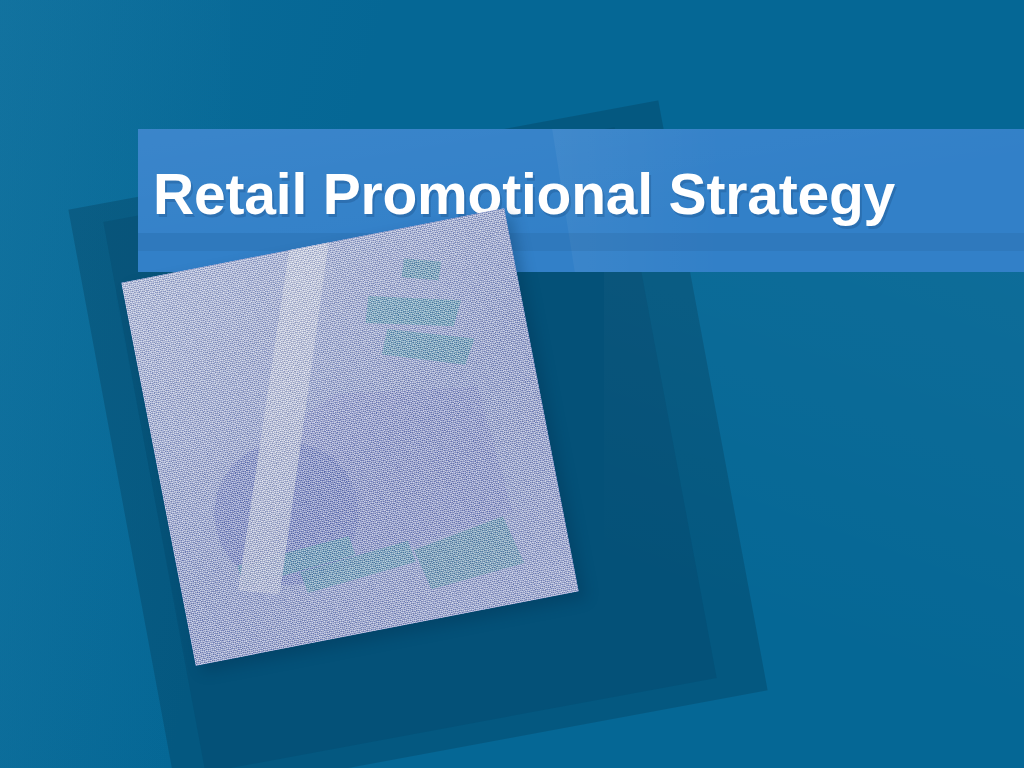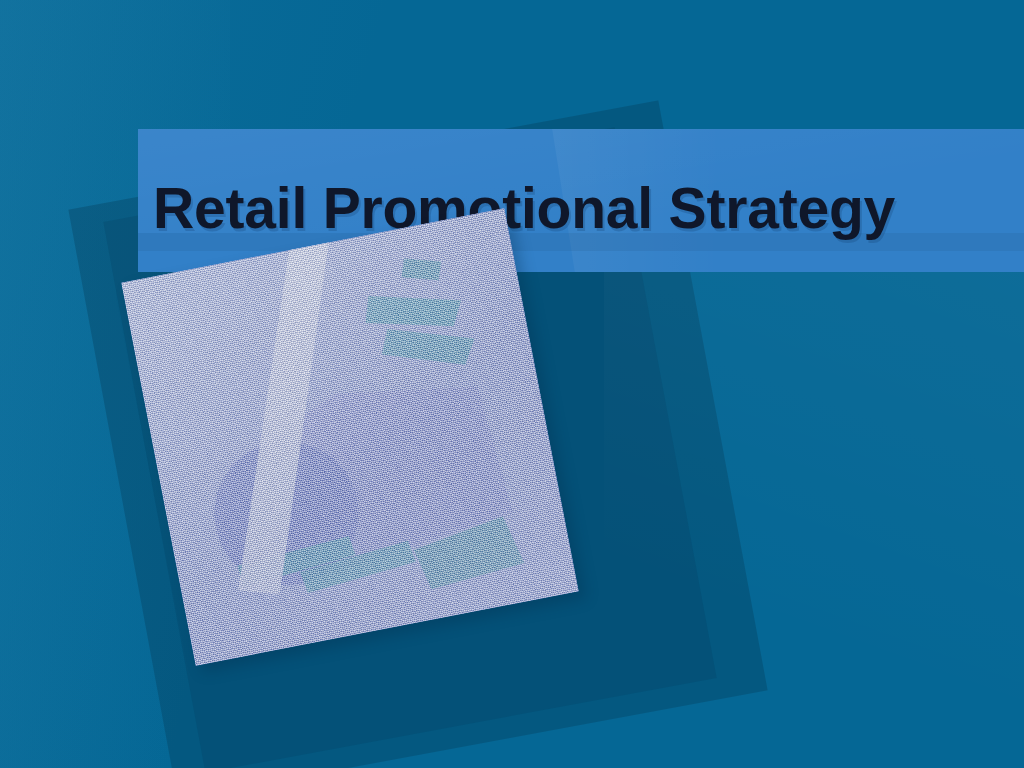--- a/index.html
+++ b/index.html
@@ -102,25 +102,25 @@
     left: 430px;
     top: -40px;
     width: 250px;
     height: 260px;
     background: linear-gradient(100deg, rgba(255,255,255,0.05), rgba(255,255,255,0) 60%);
     transform: rotate(-9deg);
   }
   .title-text {
     position: absolute;
     left: 15px;
-    top: 50px;
+    top: 36px;
     font-size: 57px;
     font-weight: bold;
     line-height: 1.05;
-    color: #0f172a;
+    color: #ffffff;
     letter-spacing: -0.2px;
     white-space: nowrap;
     text-shadow: 2px 3px 0 rgba(20, 70, 120, 0.28);
     text-align: center;
   }
 
   
   .picture-wrap {
     position: absolute;
     left: 155px;

